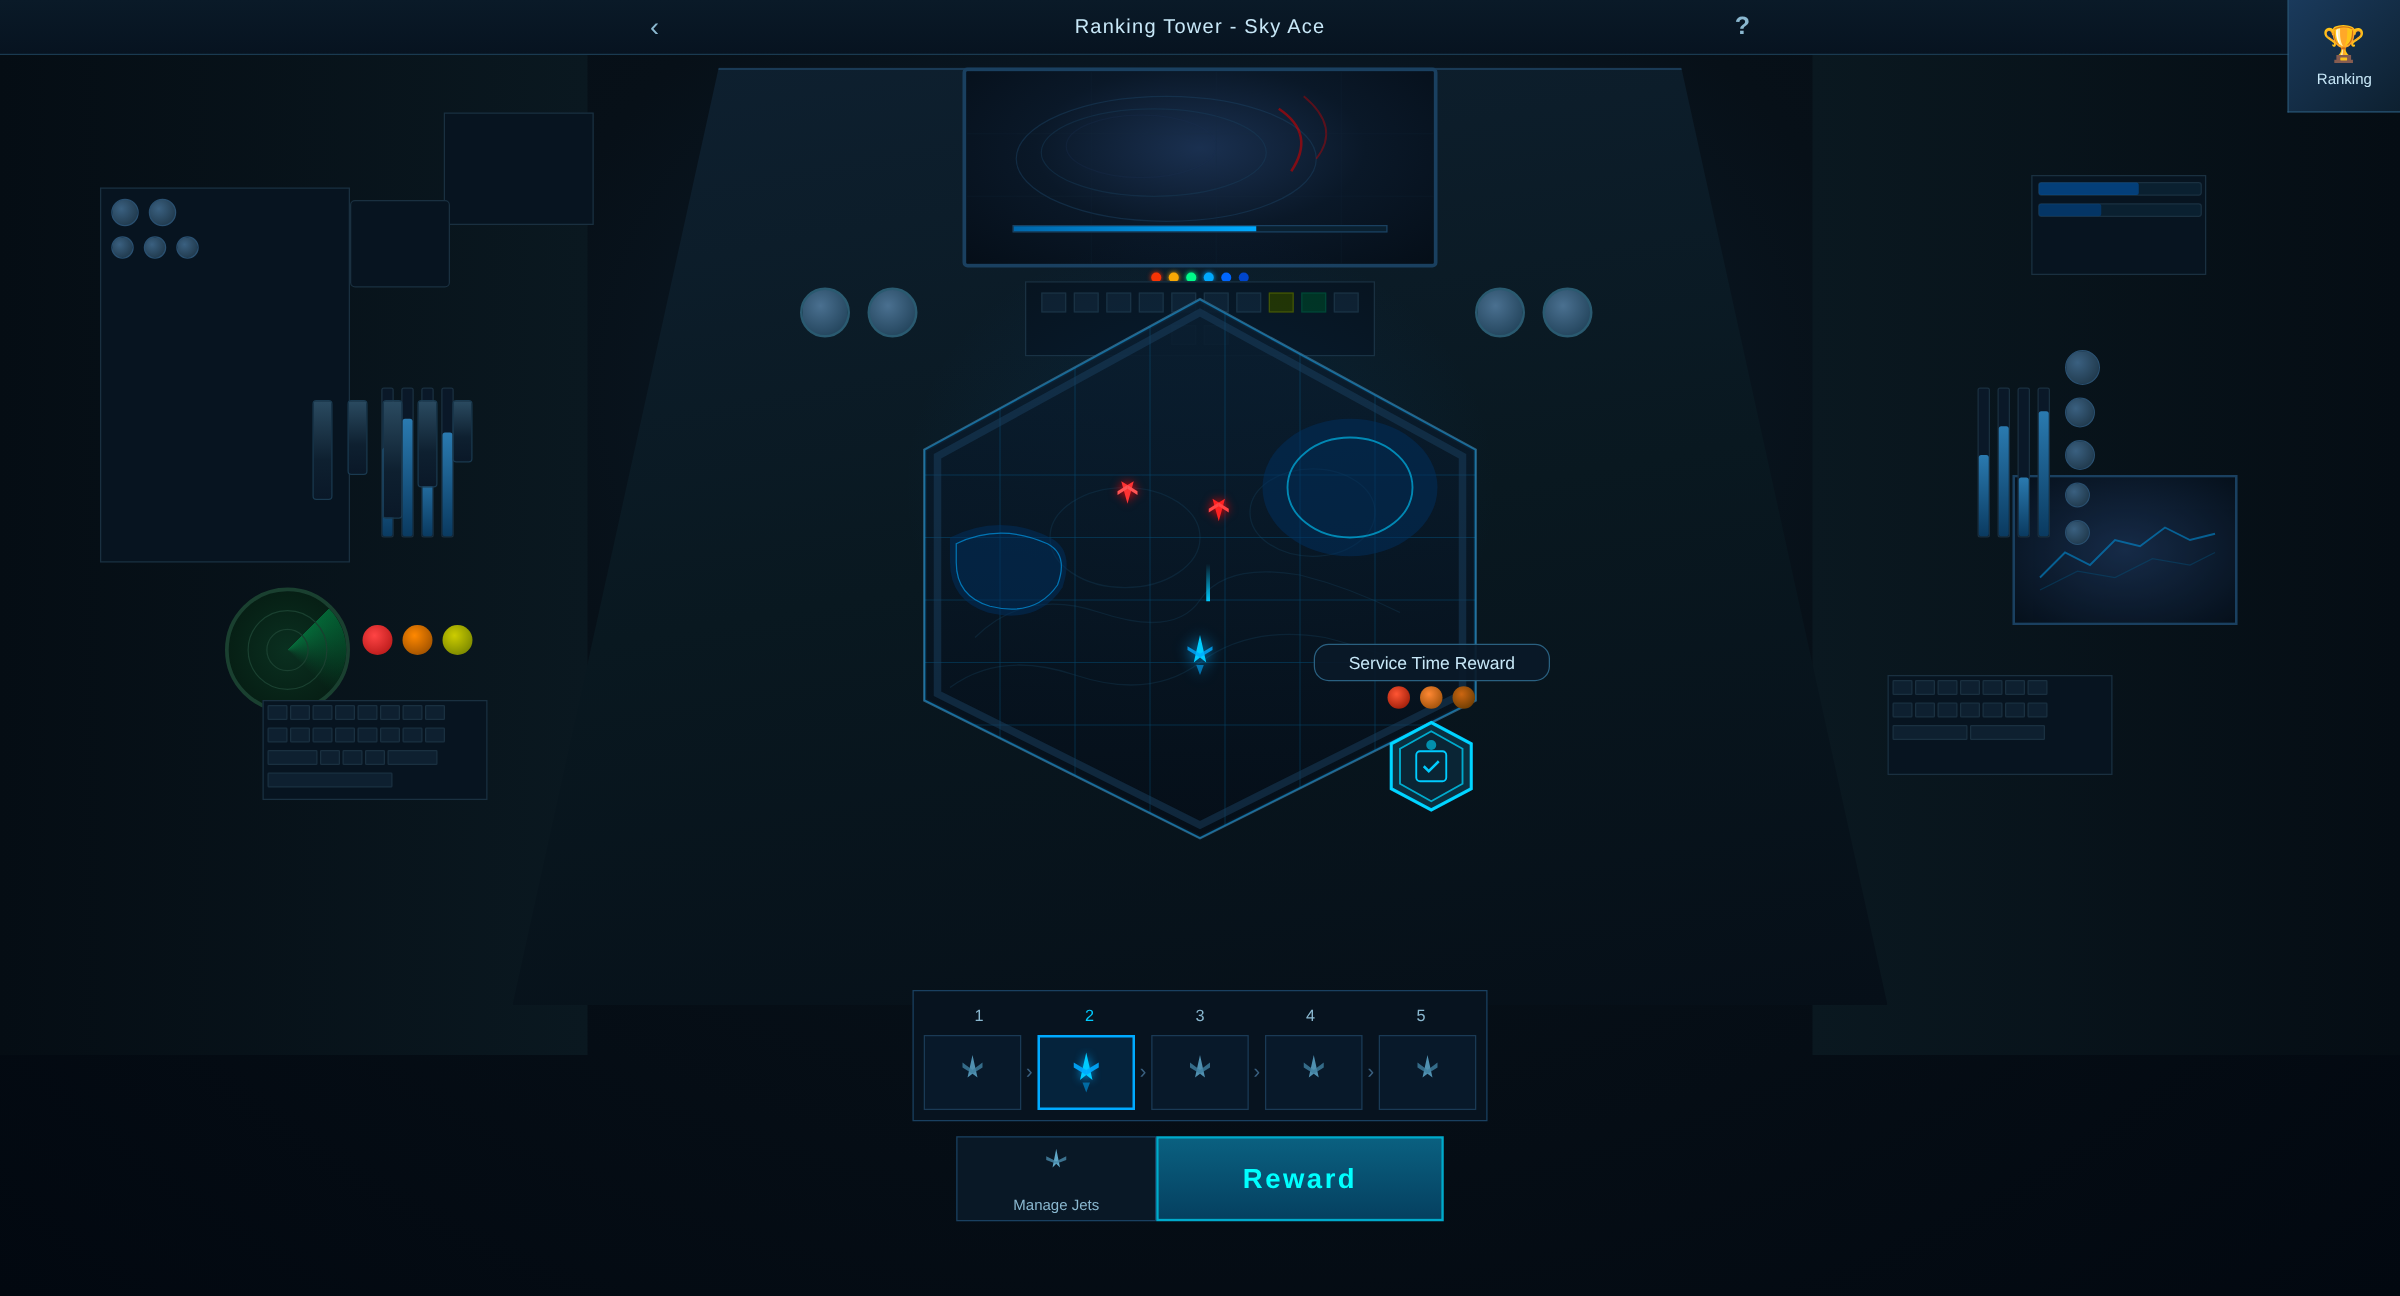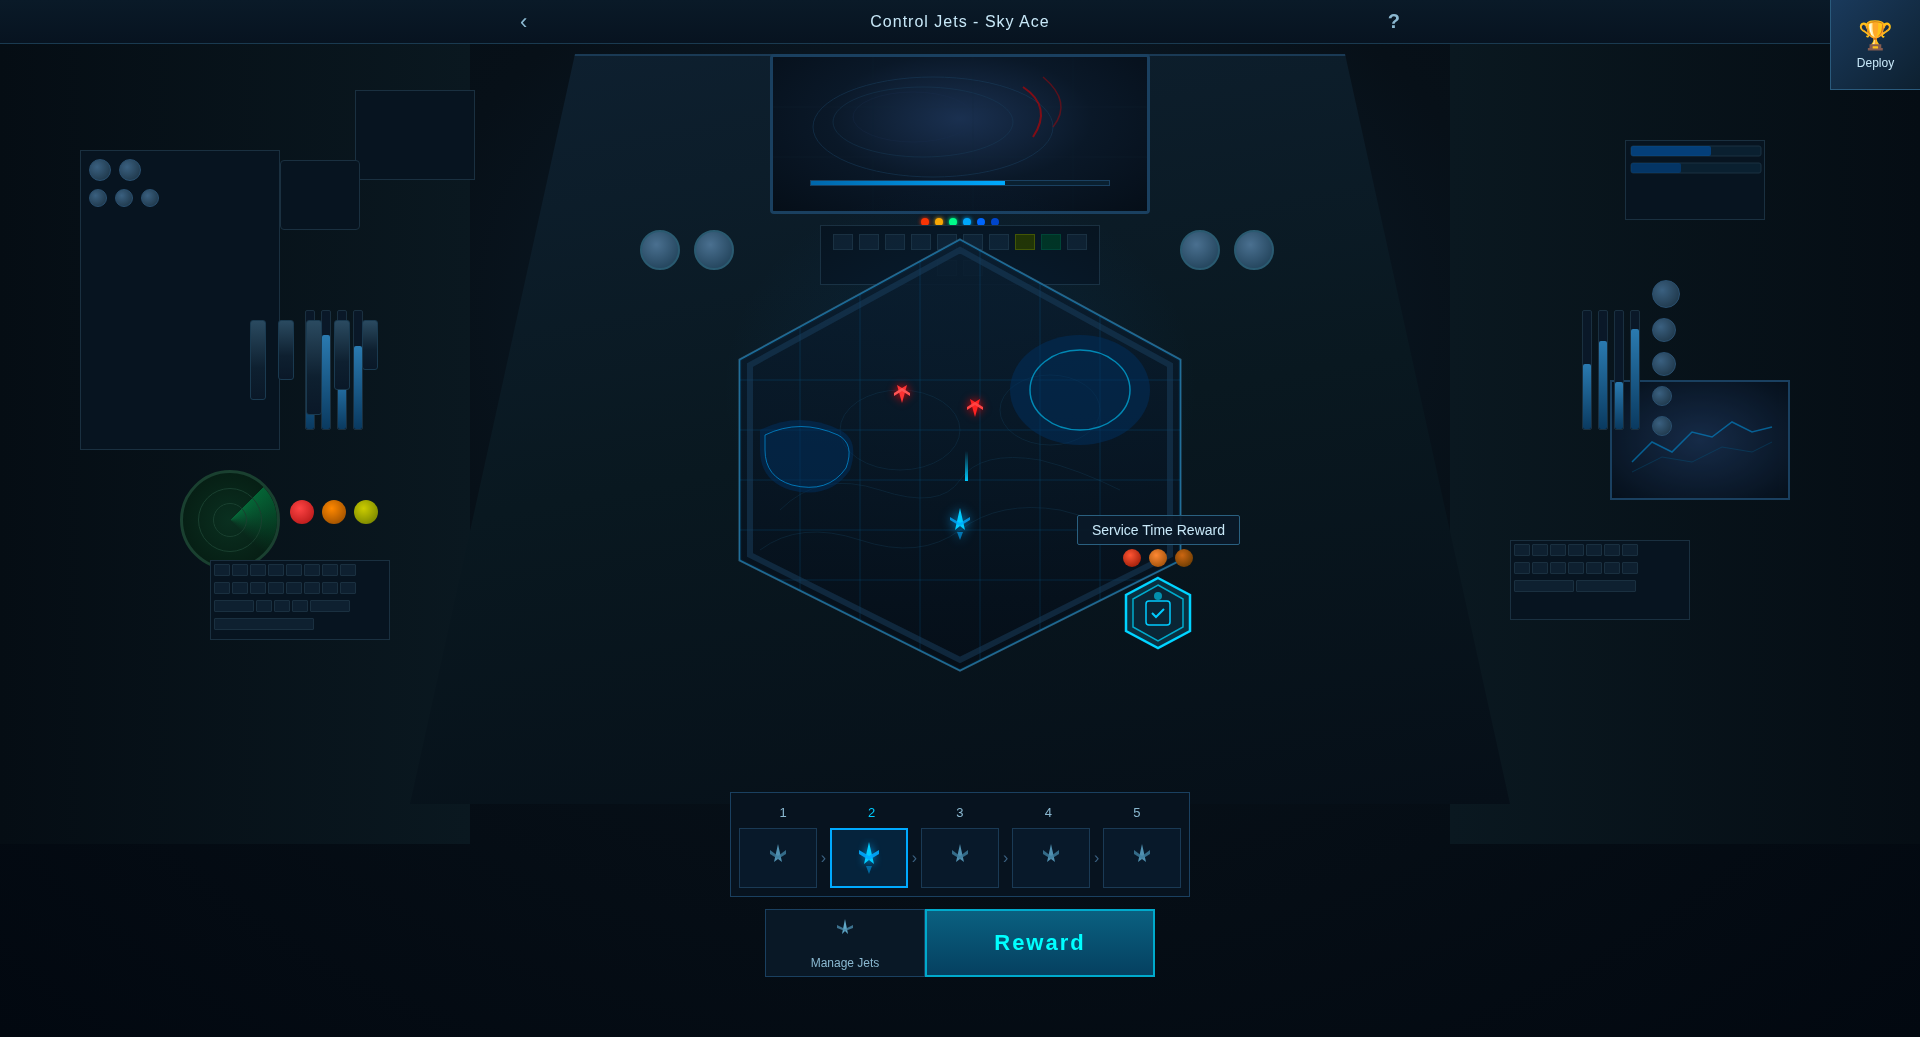--- a/index.html
+++ b/index.html
@@ -203,25 +203,25 @@
     .reward-tooltip {
       position: absolute;
       right: -20px;
       top: 62%;
       z-index: 50;
     }
 
     .reward-box {
       background: rgba(10, 25, 40, 0.92);
       border: 1px solid #2a6080;
-      padding: 6px 14px;
+      padding: 6px 27px;
       color: #c8e8f8;
       font-size: 14px;
       white-space: nowrap;
-      border-radius: 2px;
+      border-radius: 12px;
       margin-bottom: 4px;
     }
 
     
     .squad-selector {
       position: absolute;
       bottom: 140px;
       left: 50%;
       transform: translateX(-50%);
       width: 460px;
@@ -601,27 +601,27 @@
 
 <div class="side-left"></div>
 <div class="side-right"></div>
 
 <div class="console-body">
   <div class="surface"></div>
 </div>
 
 <div class="header">
   <span class="header-back">‹</span>
-  <span class="header-title">Control Jets - Sky Ace</span>
+  <span class="header-title">Ranking Tower - Sky Ace</span>
   <span class="header-help">?</span>
 </div>
 
 <div class="ranking-btn">
   <span class="ranking-trophy">🏆</span>
-  <span class="ranking-label">Deploy</span>
+  <span class="ranking-label">Ranking</span>
 </div>
 
 <div style="position:absolute; left:355px; top:90px; width:120px; height:90px; background:#071420; border:1px solid #1a3040; z-index:5;"></div>
 
 <div class="cylinders-left" style="left:250px; top:320px; z-index:5;">
   <div class="cylinder"></div>
   <div class="cylinder" style="height:60px;"></div>
   <div class="cylinder" style="height:95px;"></div>
   <div class="cylinder" style="height:70px;"></div>
   <div class="cylinder" style="height:50px;"></div>

